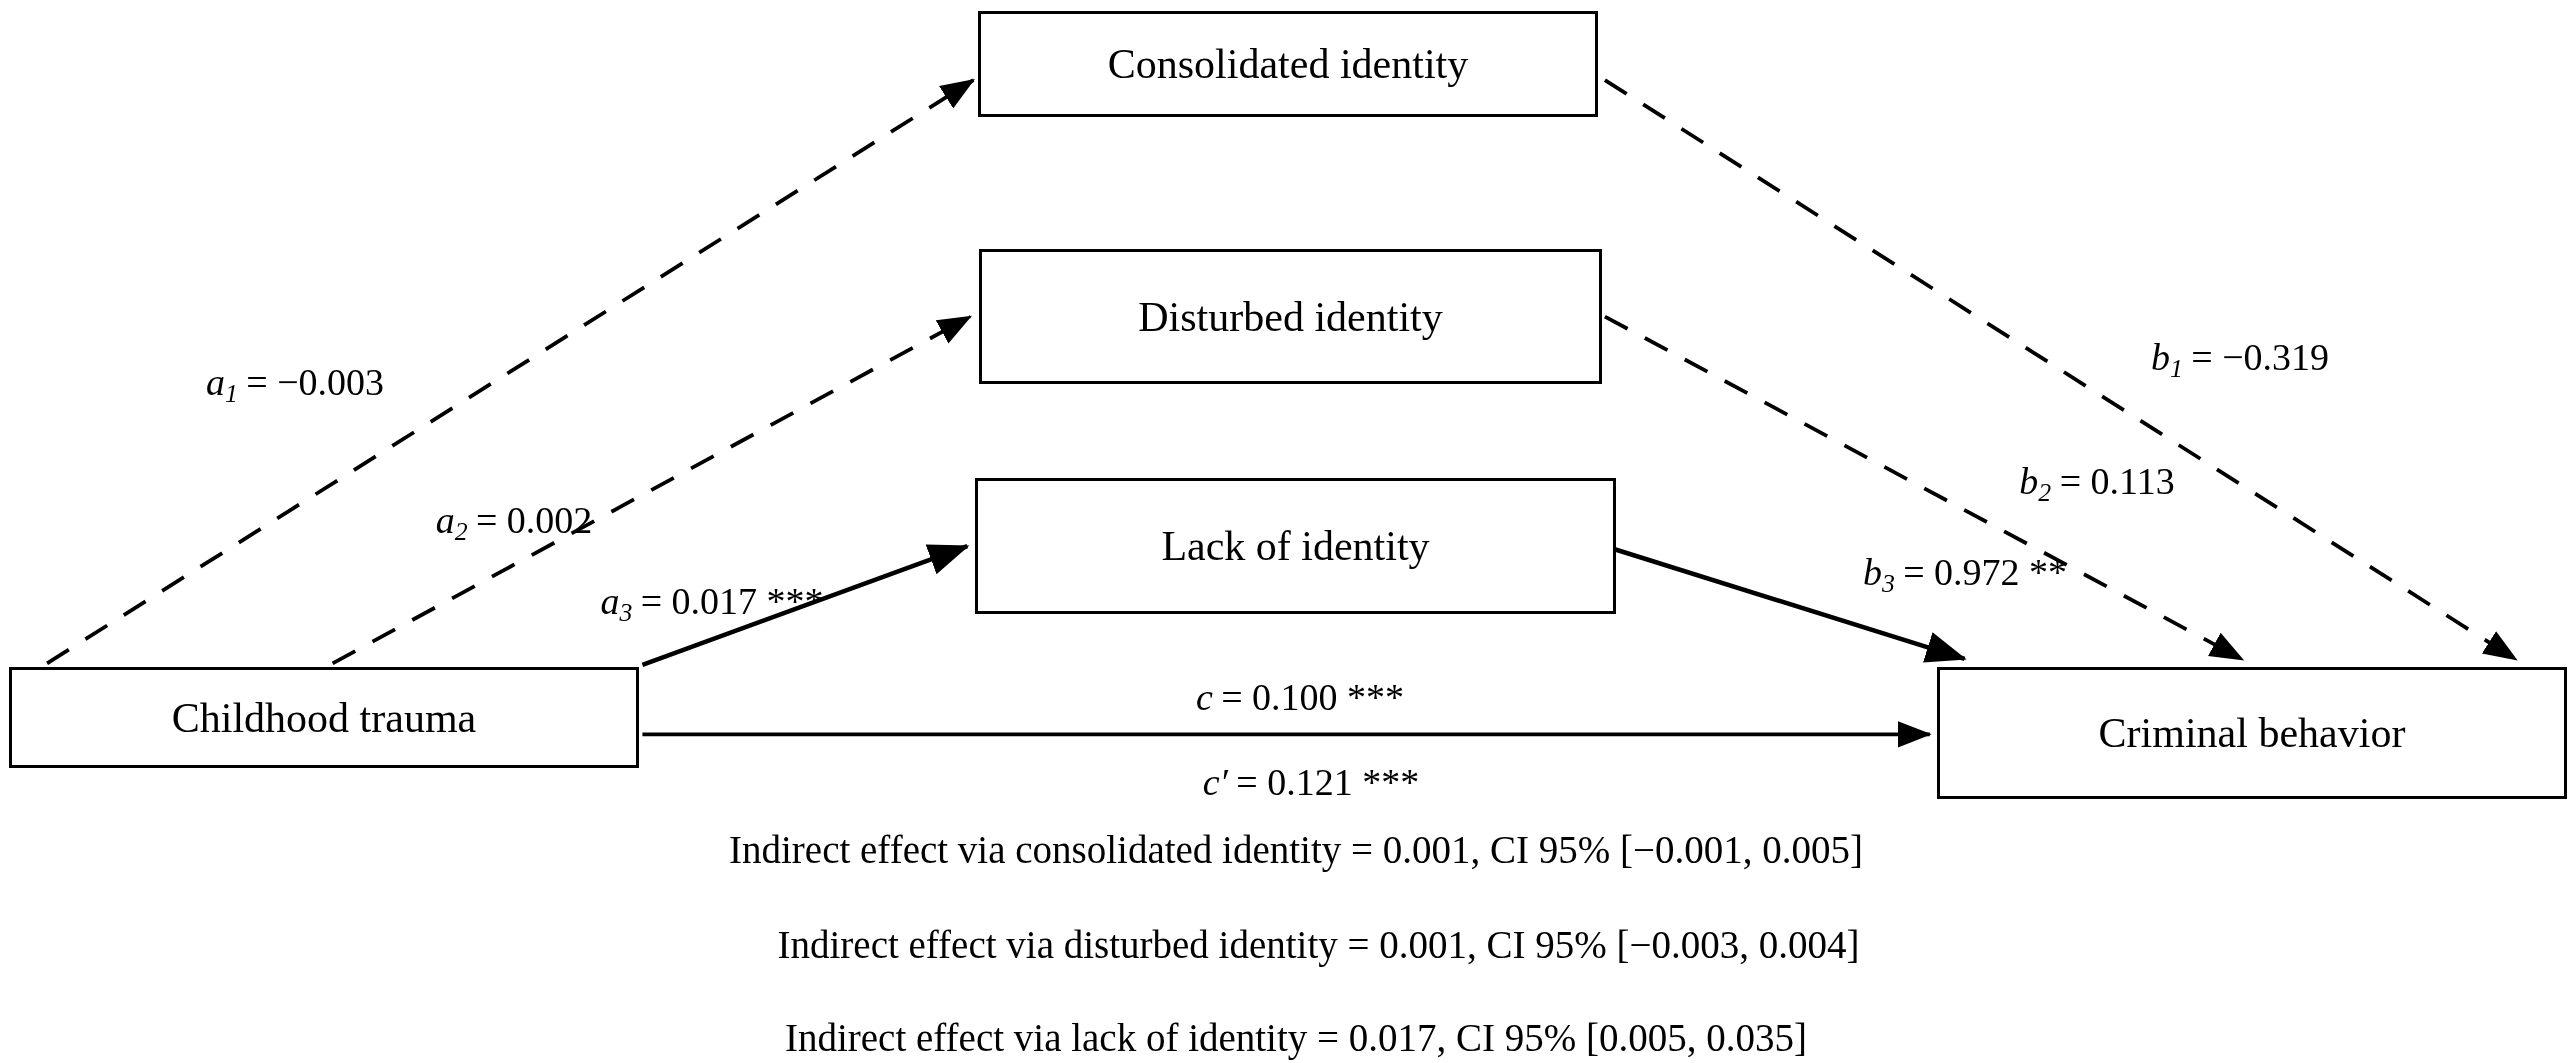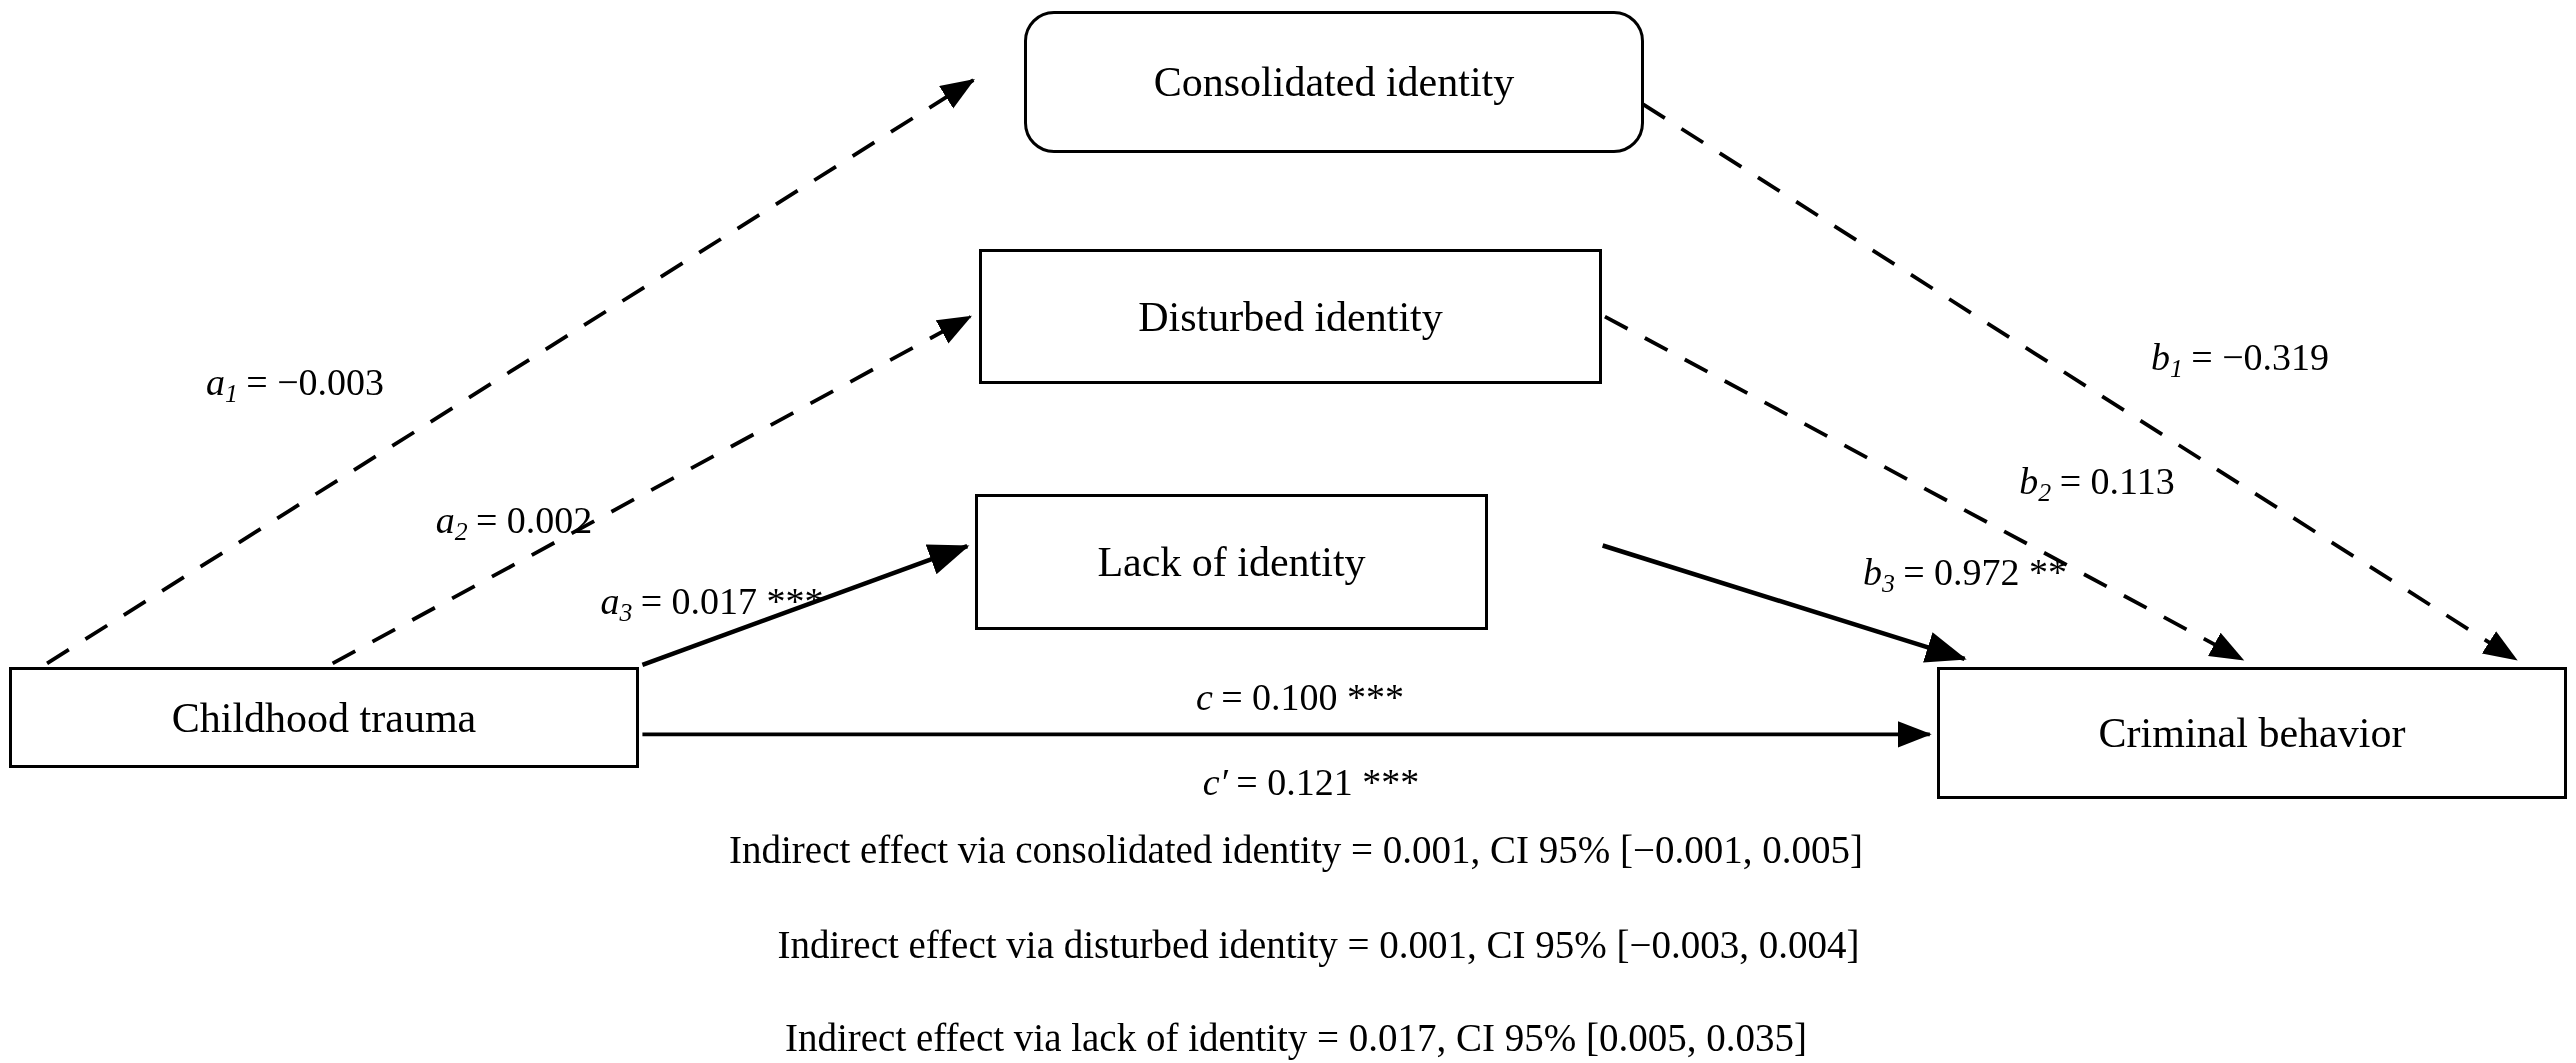--- a/index.html
+++ b/index.html
@@ -22,23 +22,23 @@
     box-sizing: border-box;
     border: 3.8px solid #000000;
     background: #ffffff;
     display: flex;
     align-items: center;
     justify-content: center;
     font-size: 42px;
     line-height: 1;
     text-align: center;
   }
-  .box-consolidated { left: 1024px; top: 11.3px;  width: 620px; height: 142px; border-radius: 30px; }
+  .box-consolidated { left: 978px; top: 11.3px;  width: 620px; height: 106px; }
   .box-disturbed    { left: 979px; top: 249px; width: 623px; height: 135px; }
-  .box-lack         { left: 975px; top: 478px; width: 513px; height: 136px; margin-top: 16px; }
+  .box-lack         { left: 975px; top: 478px; width: 641px; height: 136px; }
   .box-trauma       { left: 9px;   top: 667px; width: 630px; height: 101px; }
   .box-criminal     { left: 1937px; top: 667px; width: 630px; height: 132px; text-align: center; }
   .plabel {
     position: absolute;
     transform: translate(-50%, -50%);
     font-size: 38px;
     line-height: 1;
     white-space: nowrap;
   }
   .plabel .sym { font-style: italic; }

